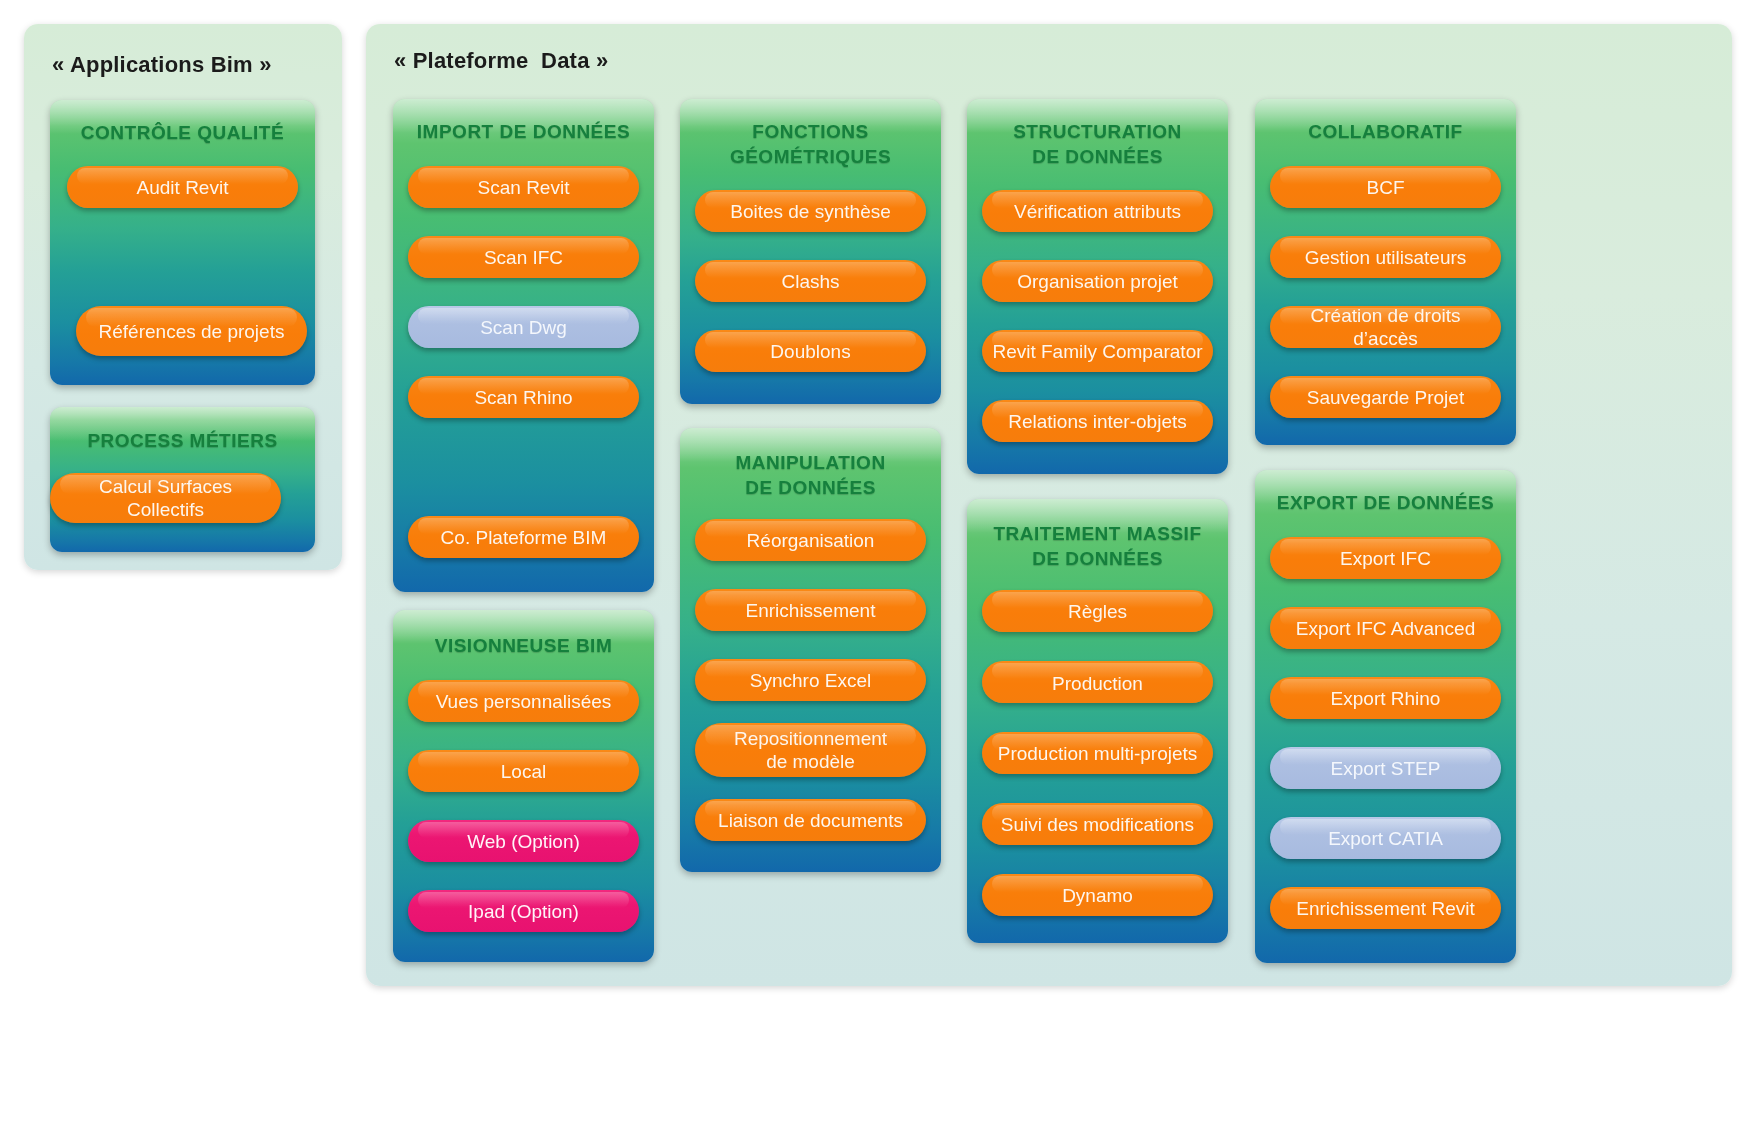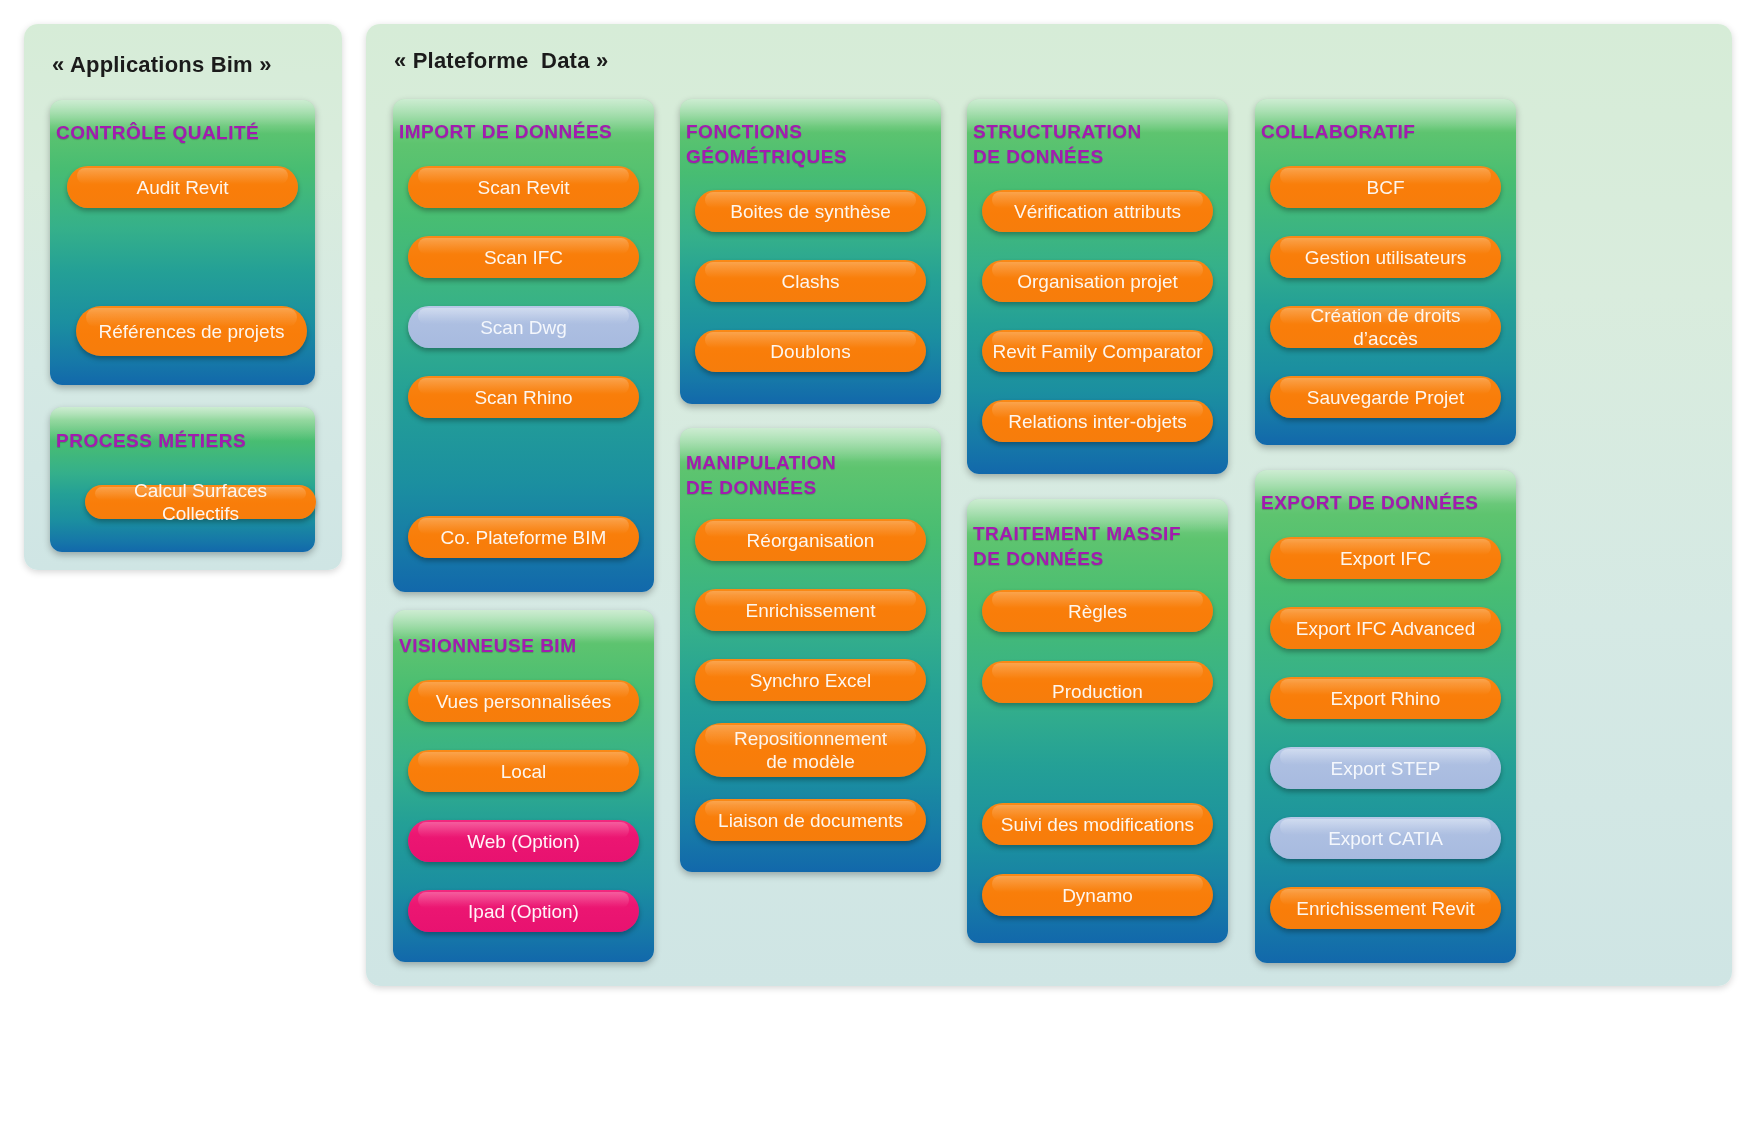--- a/index.html
+++ b/index.html
@@ -58,42 +58,42 @@
     left: 0; right: 0; top: 0;
     height: 34px;
     background: linear-gradient(180deg, rgba(255,255,255,0.55), rgba(255,255,255,0.0));
     pointer-events: none;
   }
 
   .panel-title {
     position: absolute;
     left: 6px;
     right: 6px;
-    text-align: left;
-    color: #a21caf;
+    text-align: center;
+    color: #15803d;
     font-size: 19px;
     font-weight: bold;
     letter-spacing: 0.5px;
     line-height: 25px;
     text-shadow: 0 1px 1px rgba(0,0,0,0.18);
     white-space: pre-line;
   }
 
   
   .pill {
     position: absolute;
     border-radius: 999px;
     display: flex;
     align-items: center;
     justify-content: center;
     text-align: center;
     color: #ffffff;
     font-size: 19px;
     line-height: 23px;
-    padding: 0 8px;
+    padding: 8px 8px;
     box-shadow: 0 3px 5px rgba(0,0,0,0.30);
     white-space: pre-line;
   }
 
   .pill.orange {
     background: linear-gradient(180deg, #f98a18 0%, #f9820f 16%, #f97d09 55%, #f67d0c 100%);
     color: #fdf6ef;
   }
   .pill.orange::after {
     content: "";
@@ -139,21 +139,21 @@
     <div class="outer-box" style="left: 24px; top: 24px; width: 318px; height: 546px;"></div>
     <div class="outer-title" style="left: 52px; top: 52px;">« Applications Bim »</div>
     <div class="outer-box" style="left: 366px; top: 24px; width: 1366px; height: 962px;"></div>
     <div class="outer-title" style="left: 394px; top: 48px;">« Plateforme  Data »</div>
     <div class="panel" style="left: 50px; top: 100px; width: 265px; height: 285px;"></div>
     <div class="panel-title" style="left: 56px; width: 253px; top: 120px;">CONTRÔLE QUALITÉ</div>
     <div class="pill orange" style="left: 67px; top: 166px; width: 231px; height: 42px;"><span>Audit Revit</span></div>
     <div class="pill orange" style="left: 76px; top: 306px; width: 231px; height: 50px;"><span>Références de projets</span></div>
     <div class="panel" style="left: 50px; top: 407px; width: 265px; height: 145px;"></div>
     <div class="panel-title" style="left: 56px; width: 253px; top: 428px;">PROCESS MÉTIERS</div>
-    <div class="pill orange" style="left: 85px; top: 473px; width: 231px; height: 34px; margin-top: 12px;"><span>Calcul Surfaces Collectifs</span></div>
+    <div class="pill orange" style="left: 50px; top: 473px; width: 231px; height: 50px;"><span>Calcul Surfaces Collectifs</span></div>
     <div class="panel" style="left: 393px; top: 99px; width: 261px; height: 493px;"></div>
     <div class="panel-title" style="left: 399px; width: 249px; top: 119px;">IMPORT DE DONNÉES</div>
     <div class="pill orange" style="left: 408px; top: 166px; width: 231px; height: 42px;"><span>Scan Revit</span></div>
     <div class="pill orange" style="left: 408px; top: 236px; width: 231px; height: 42px;"><span>Scan IFC</span></div>
     <div class="pill blue" style="left: 408px; top: 306px; width: 231px; height: 42px;"><span>Scan Dwg</span></div>
     <div class="pill orange" style="left: 408px; top: 376px; width: 231px; height: 42px;"><span>Scan Rhino</span></div>
     <div class="pill orange" style="left: 408px; top: 516px; width: 231px; height: 42px;"><span>Co. Plateforme BIM</span></div>
     <div class="panel" style="left: 393px; top: 610px; width: 261px; height: 352px;"></div>
     <div class="panel-title" style="left: 399px; width: 249px; top: 633px;">VISIONNEUSE BIM</div>
     <div class="pill orange" style="left: 408px; top: 680px; width: 231px; height: 42px;"><span>Vues personnalisées</span></div>
@@ -180,20 +180,21 @@
 DE DONNÉES</div>
     <div class="pill orange" style="left: 982px; top: 190px; width: 231px; height: 42px;"><span>Vérification attributs</span></div>
     <div class="pill orange" style="left: 982px; top: 260px; width: 231px; height: 42px;"><span>Organisation projet</span></div>
     <div class="pill orange" style="left: 982px; top: 330px; width: 231px; height: 42px;"><span>Revit Family Comparator</span></div>
     <div class="pill orange" style="left: 982px; top: 400px; width: 231px; height: 42px; align-items: center;"><span>Relations inter-objets</span></div>
     <div class="panel" style="left: 967px; top: 499px; width: 261px; height: 444px;"></div>
     <div class="panel-title" style="left: 973px; width: 249px; top: 521px;">TRAITEMENT MASSIF
 DE DONNÉES</div>
     <div class="pill orange" style="left: 982px; top: 590px; width: 231px; height: 42px;"><span>Règles</span></div>
     <div class="pill orange" style="left: 982px; top: 661px; width: 231px; height: 42px; align-items: flex-end;"><span>Production</span></div>
+    <div class="pill orange" style="left: 982px; top: 732px; width: 231px; height: 42px;"><span>Production multi-projets</span></div>
     <div class="pill orange" style="left: 982px; top: 803px; width: 231px; height: 42px;"><span>Suivi des modifications</span></div>
     <div class="pill orange" style="left: 982px; top: 874px; width: 231px; height: 42px;"><span>Dynamo</span></div>
     <div class="panel" style="left: 1255px; top: 99px; width: 261px; height: 346px;"></div>
     <div class="panel-title" style="left: 1261px; width: 249px; top: 119px;">COLLABORATIF</div>
     <div class="pill orange" style="left: 1270px; top: 166px; width: 231px; height: 42px;"><span>BCF</span></div>
     <div class="pill orange" style="left: 1270px; top: 236px; width: 231px; height: 42px;"><span>Gestion utilisateurs</span></div>
     <div class="pill orange" style="left: 1270px; top: 306px; width: 231px; height: 42px;"><span>Création de droits d’accès</span></div>
     <div class="pill orange" style="left: 1270px; top: 376px; width: 231px; height: 42px;"><span>Sauvegarde Projet</span></div>
     <div class="panel" style="left: 1255px; top: 470px; width: 261px; height: 493px;"></div>
     <div class="panel-title" style="left: 1261px; width: 249px; top: 490px;">EXPORT DE DONNÉES</div>

